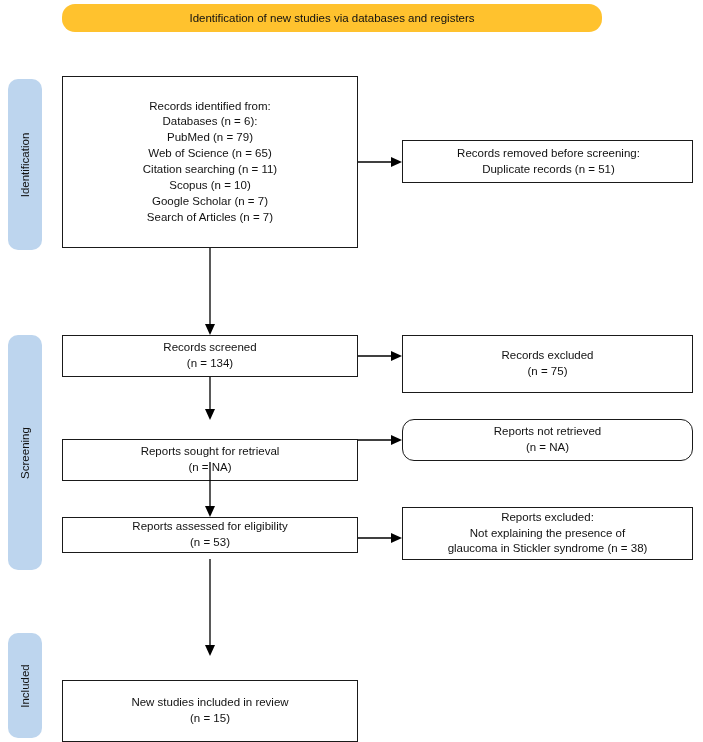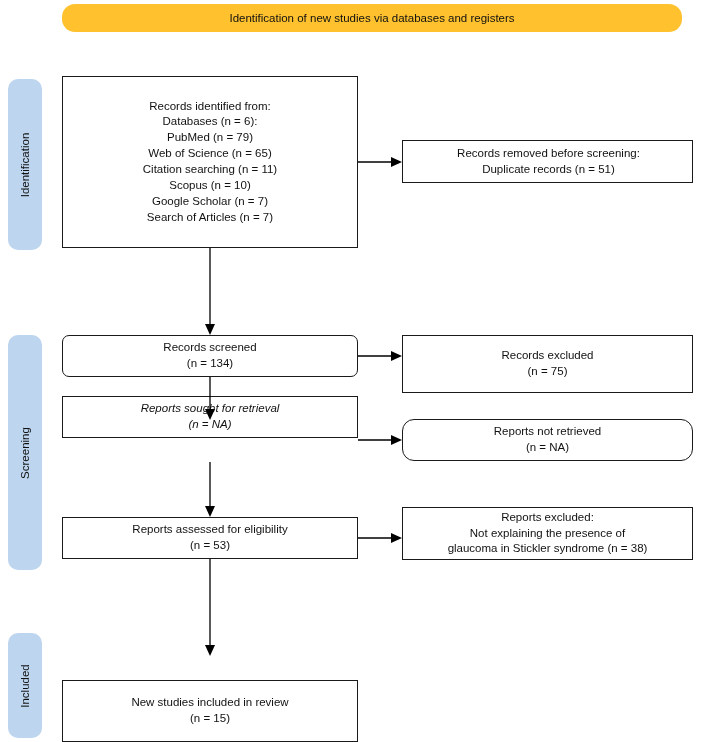--- a/index.html
+++ b/index.html
@@ -7,21 +7,21 @@
     position: relative;
     width: 703px;
     height: 742px;
     background: #ffffff;
     font-family: "Liberation Sans", sans-serif;
     color: #111111;
   }
   .banner {
     position: absolute;
     left: 62px; top: 4px;
-    width: 620px; height: 28px;
+    width: 540px; height: 28px;
     border-radius: 13px;
     display: flex; align-items: center; justify-content: center;
     font-size: 11.5px;
   }
   .side-label {
     position: absolute;
     left: 8px; width: 34px;
     border-radius: 10px;
     display: flex; align-items: center; justify-content: center;
   }
@@ -69,25 +69,25 @@
   </div>
 
   <div class="flow-box col-main" style="top:76px;  height:172px;">Records identified from:
 Databases (n = 6):
 PubMed (n = 79)
 Web of Science (n = 65)
 Citation searching (n = 11)
 Scopus (n = 10)
 Google Scholar (n = 7)
 Search of Articles (n = 7)</div>
-  <div class="flow-box col-main" style="top:335px; height:42px;border-radius:7px;">Records screened
+  <div class="flow-box col-main" style="top:335px; height:42px;">Records screened
 (n = 134)</div>
-  <div class="flow-box col-main" style="top:396px; height:42px;font-style:italic;">Reports sought for retrieval
+  <div class="flow-box col-main" style="top:439px; height:42px;">Reports sought for retrieval
 (n = NA)</div>
-  <div class="flow-box col-main" style="top:517px; height:42px;">Reports assessed for eligibility
+  <div class="flow-box col-main" style="top:517px; height:36px;">Reports assessed for eligibility
 (n = 53)</div>
   <div class="flow-box col-main" style="top:656px; height:62px;margin-top:24px;">New studies included in review
 (n = 15)</div>
 
   <div class="flow-box col-side" style="top:140px; height:43px;padding-left:8px;">Records removed before screening:
 Duplicate records (n = 51)</div>
   <div class="flow-box col-side" style="top:335px; height:58px;">Records excluded
 (n = 75)</div>
   <div class="flow-box col-side" style="top:419px; height:42px;border-radius:12px;">Reports not retrieved
 (n = NA)</div>

